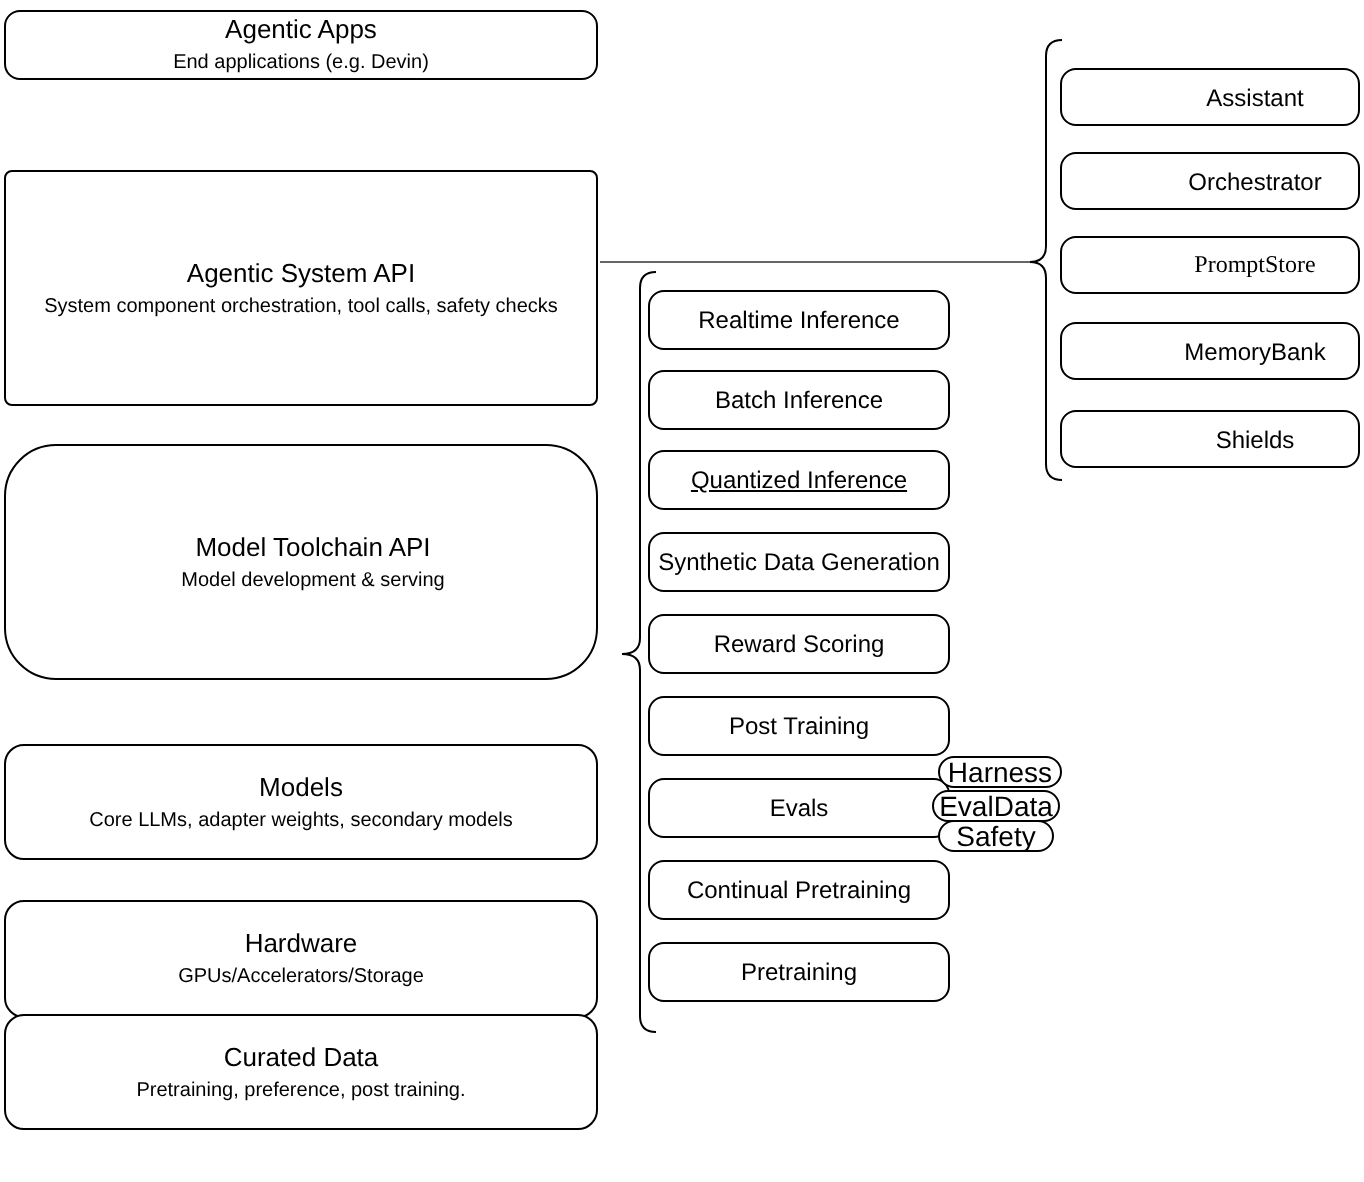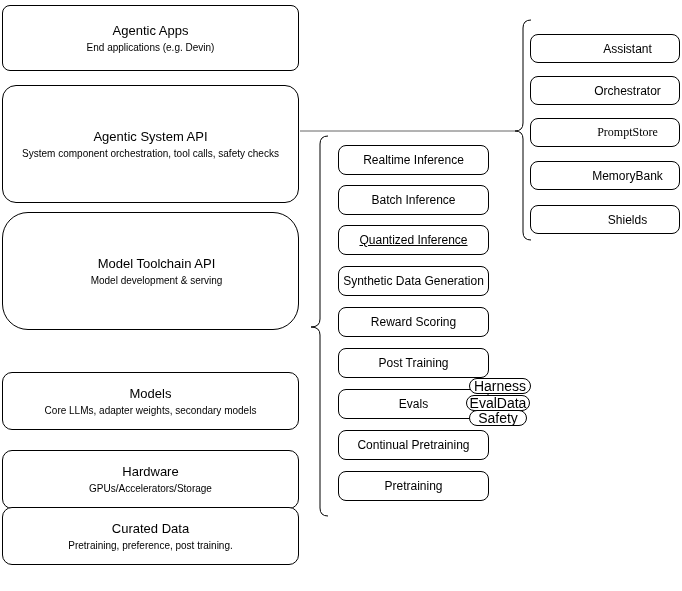--- a/index.html
+++ b/index.html
@@ -38,21 +38,21 @@
     display: flex;
     flex-direction: column;
     justify-content: center;
     align-items: center;
     text-align: center;
   }
   .bigbox .t { font-size: 13px; line-height: 16px; }
   .bigbox .s { font-size: 10px; line-height: 13px; margin-top: 2px; }
   .midbox {
     position: absolute;
-    left: 338px;
+    left: 324px;
     width: 151px;
     height: 30px;
     box-sizing: border-box;
     background: var(--fill, #ffffff);
     border: 1px solid var(--stroke, #000000);
     border-radius: 8px;
     display: flex;
     justify-content: center;
     align-items: center;
     text-align: right;
@@ -93,31 +93,31 @@
 <body>
 
 <div class="canvas" style="--stroke: #000000; --fill: #ffffff; --connector: #666666; --text: #000000;">
 
   <svg class="overlay" width="682" height="591" viewBox="0 0 682 591" aria-hidden="true">
     <path class="conn" d="M 300 131 L 515 131"></path>
     <path class="brace" d="M 328 136 Q 320 136 320 144 L 320 319 Q 320 327 311 327 Q 320 327 320 335 L 320 508 Q 320 516 328 516"></path>
     <path class="brace" d="M 531 20 Q 523 20 523 28 L 523 123 Q 523 131 515 131 Q 523 131 523 139 L 523 232 Q 523 240 531 240"></path>
   </svg>
 
-  <div class="bigbox" style="top:5px;height:66px;border-radius:8px;text-align:center;">
+  <div class="bigbox" style="top:5px;height:35px;border-radius:8px;text-align:center;">
     <div class="t">Agentic Apps</div>
     <div class="s">End applications (e.g. Devin)</div>
   </div>
 
-  <div class="bigbox" style="top:85px;height:118px;border-radius:14px;">
+  <div class="bigbox" style="top:85px;height:118px;border-radius:4px;">
     <div class="t">Agentic System API</div>
     <div class="s">System component orchestration, tool calls, safety checks</div>
   </div>
 
-  <div class="bigbox" style="top:212px;height:118px;border-radius:26px;padding-left:12px;">
+  <div class="bigbox" style="top:222px;height:118px;border-radius:26px;padding-left:12px;">
     <div class="t">Model Toolchain API</div>
     <div class="s">Model development &amp; serving</div>
   </div>
 
   <div class="bigbox" style="top:372px;height:58px;border-radius:10px;">
     <div class="t">Models</div>
     <div class="s">Core LLMs, adapter weights, secondary models</div>
   </div>
 
   <div class="bigbox" style="top:450px;height:59px;border-radius:10px;">

